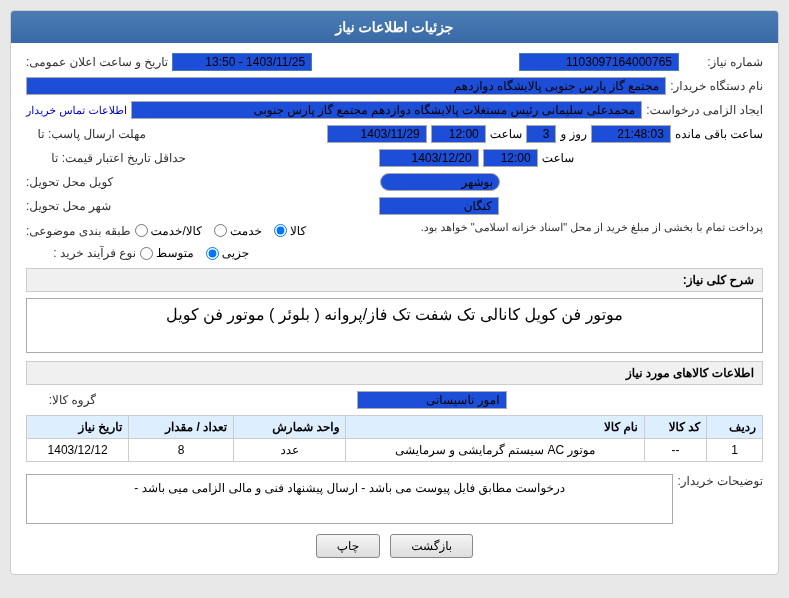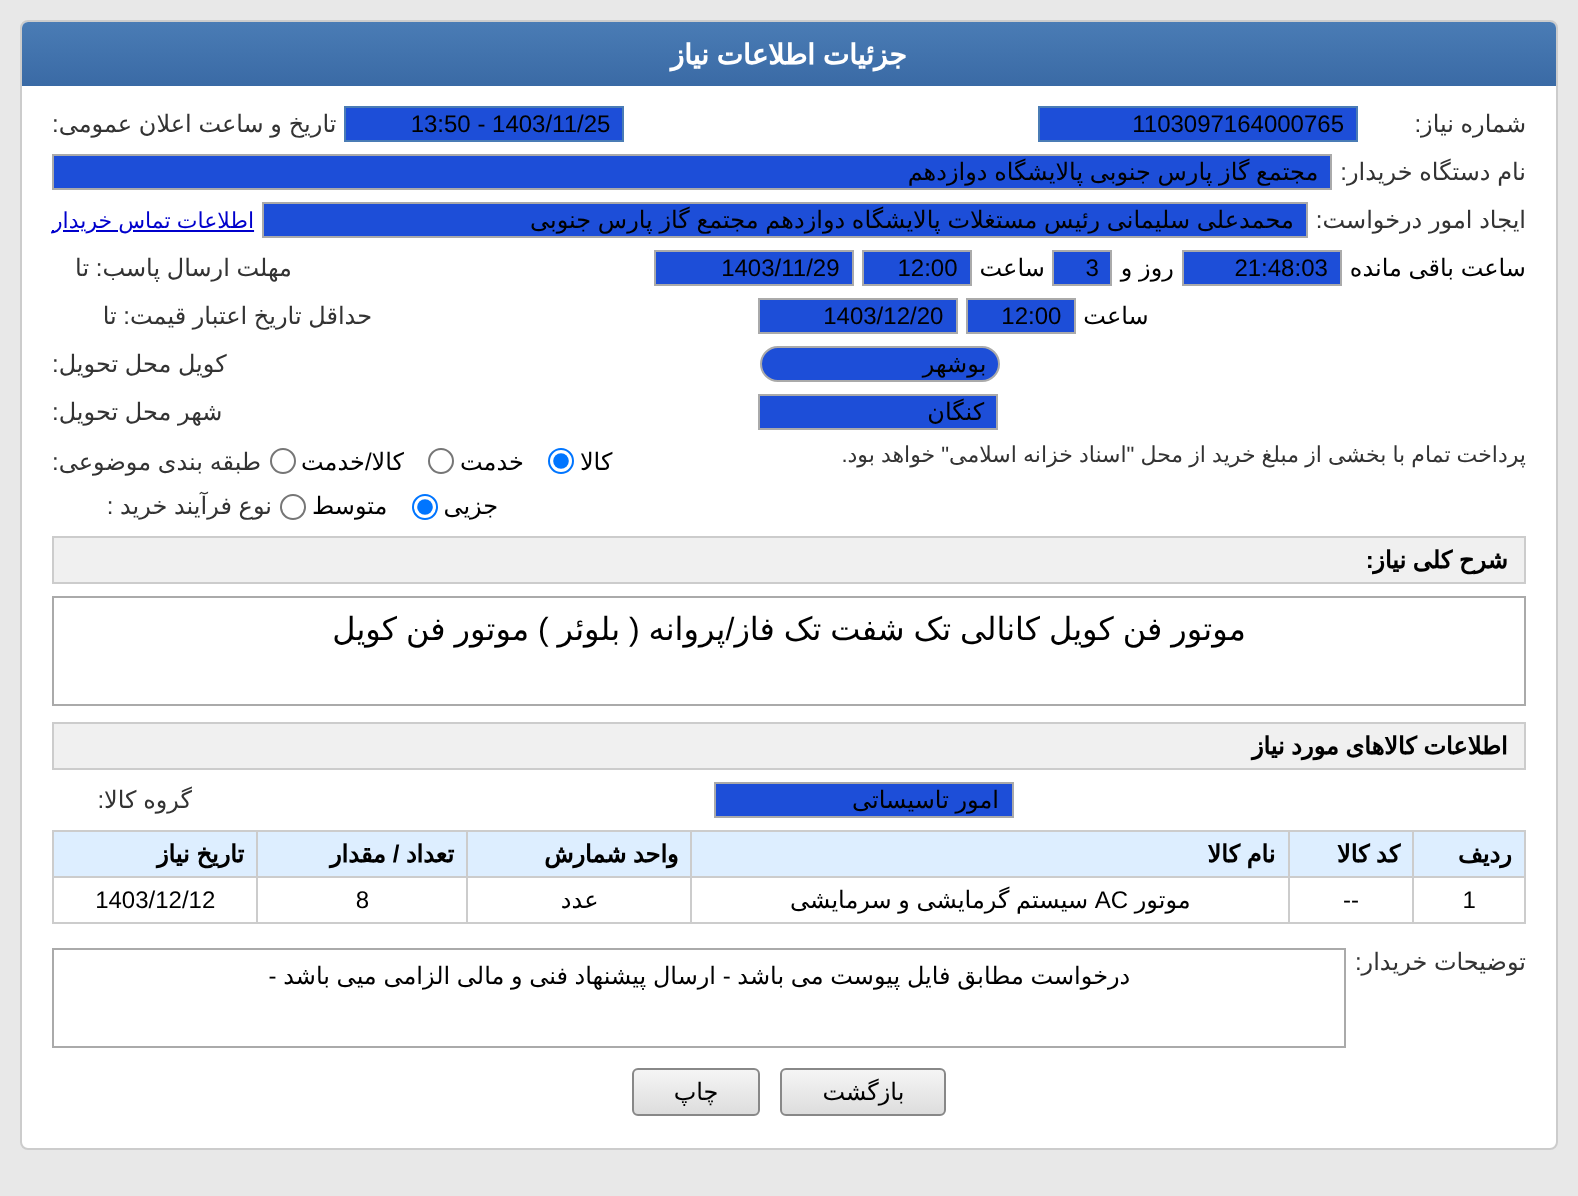--- a/index.html
+++ b/index.html
@@ -54,21 +54,20 @@
       display: flex;
       align-items: center;
       min-width: 60px;
     }
     .value-box.blue-border {
       border: 1px solid #4a7cb5;
     }
     .value-box.full { flex: 1; }
     .link-text {
       color: #0000cc;
-      text-decoration: underline;
       cursor: pointer;
       font-size: 11px;
     }
     .section-title {
       background: #f0f0f0;
       border: 1px solid #ccc;
       padding: 4px 8px;
       font-weight: bold;
       font-size: 12px;
       margin: 8px 0 6px 0;
@@ -174,21 +173,21 @@
     </div>
 
     <div class="row">
       <span class="label">نام دستگاه خریدار:</span>
       <div class="value-box full">
         <span>مجتمع گاز پارس جنوبی  پالایشگاه دوازدهم</span>
       </div>
     </div>
 
     <div class="row">
-      <span class="label">ایجاد امور درخواست:</span>
+      <span class="label">ایجاد الزامی درخواست:</span>
       <div class="value-box" style="flex:1;">
         <span>محمدعلی سلیمانی رئیس مستغلات پالایشگاه دوازدهم مجتمع گاز پارس جنوبی</span>
       </div>
       <span class="link-text">اطلاعات تماس خریدار</span>
     </div>
 
     <div class="row">
       <span class="ta-label">ساعت باقی مانده</span>
       <div class="value-box" style="min-width:80px;">
         <span>21:48:03</span>

